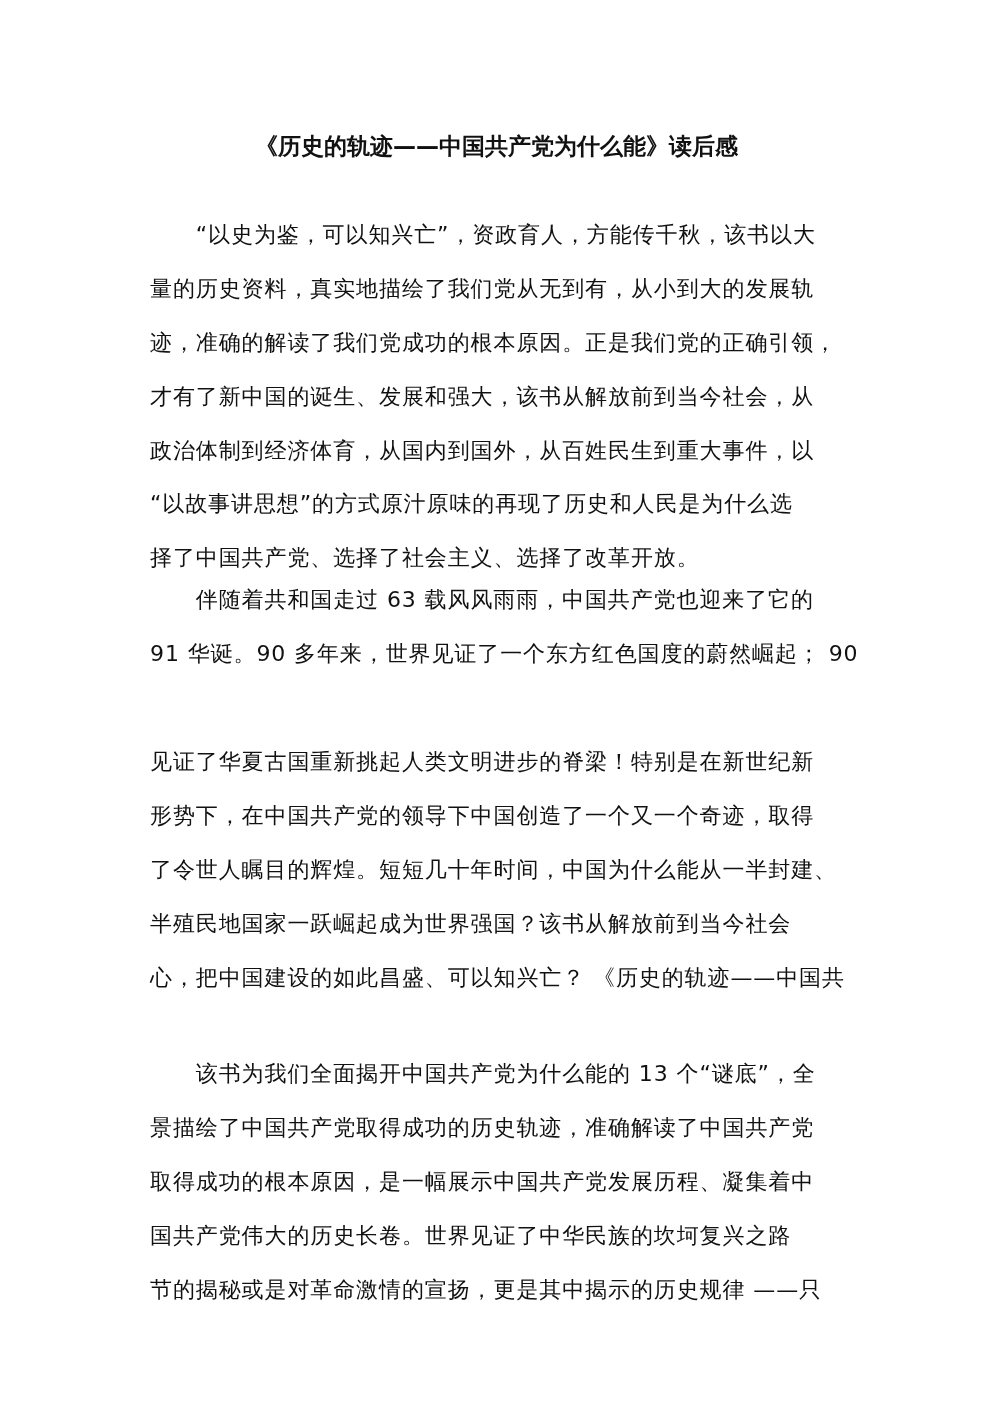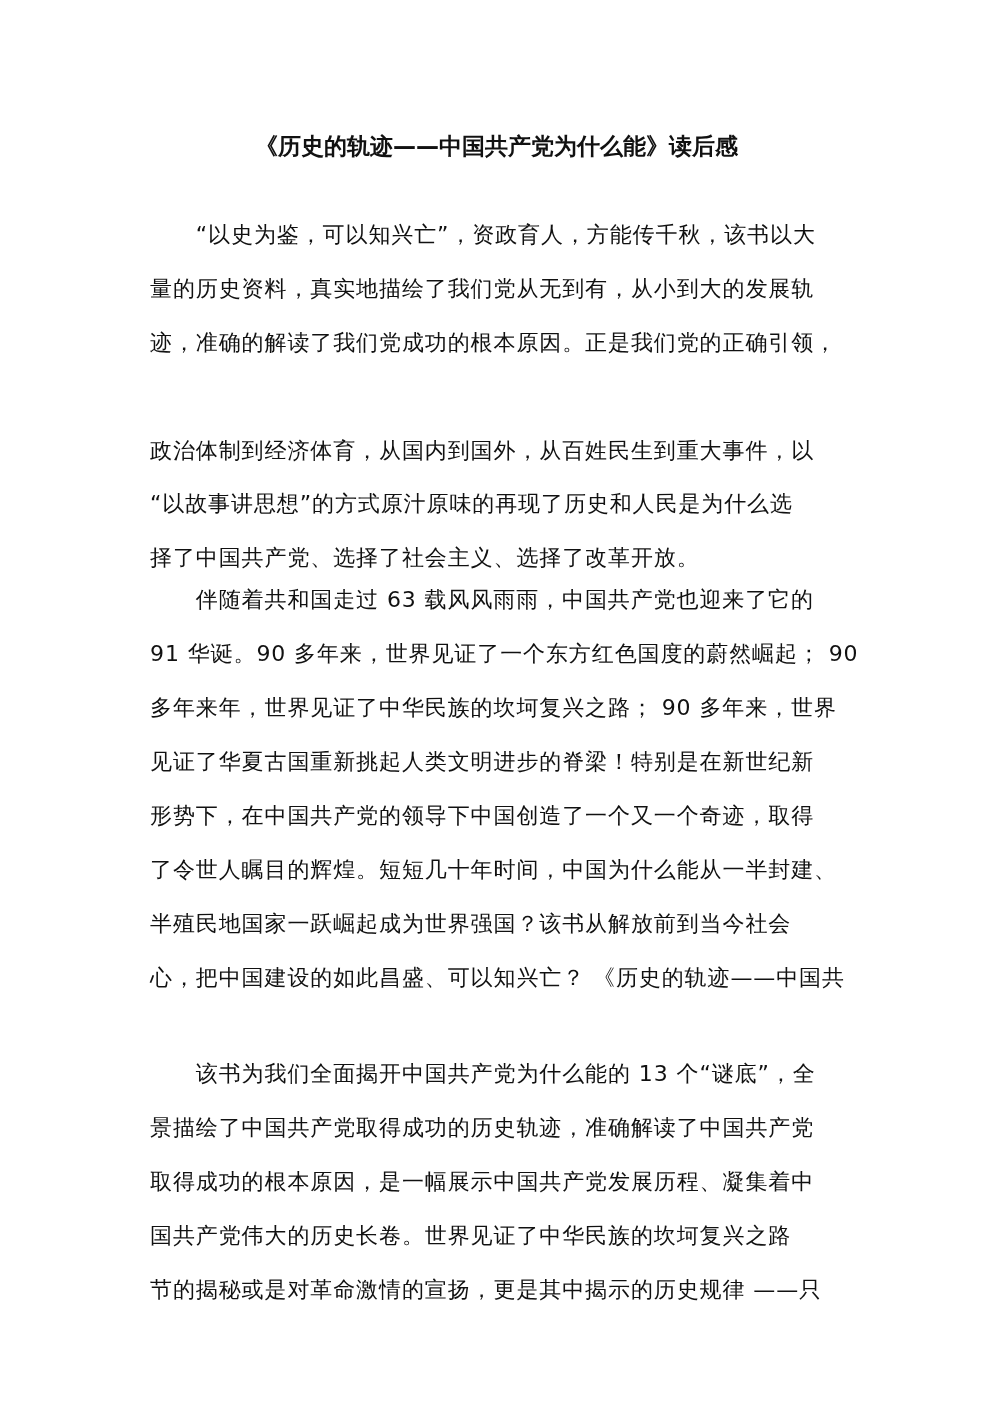--- a/index.html
+++ b/index.html
@@ -13,27 +13,27 @@
   </style>
 </head>
 <body>
 
 <div class="page">
   <div class="title">《历史的轨迹——中国共产党为什么能》读后感</div>
 
   <div class="line" style="top:208px">　　“以史为鉴，可以知兴亡”，资政育人，方能传千秋，该书以大</div>
   <div class="line" style="top:262px">量的历史资料，真实地描绘了我们党从无到有，从小到大的发展轨</div>
   <div class="line" style="top:316px">迹，准确的解读了我们党成功的根本原因。正是我们党的正确引领，</div>
+  <div class="line" style="top:370px">才有了新中国的诞生、发展和强大，该书从解放前到当今社会，从</div>
   <div class="line" style="top:424px">政治体制到经济体育，从国内到国外，从百姓民生到重大事件，以</div>
   <div class="line" style="top:477px">“以故事讲思想”的方式原汁原味的再现了历史和人民是为什么选</div>
   <div class="line" style="top:531px">择了中国共产党、选择了社会主义、选择了改革开放。</div>
 
   <div class="line" style="top:573px">　　伴随着共和国走过 63 载风风雨雨，中国共产党也迎来了它的</div>
   <div class="line" style="top:627px">91 华诞。90 多年来，世界见证了一个东方红色国度的蔚然崛起； 90</div>
-  <div class="line" style="top:681px">多年来年，世界见证了中华民族的坎坷复兴之路； 90 多年来，世界</div>
   <div class="line" style="top:735px">见证了华夏古国重新挑起人类文明进步的脊梁！特别是在新世纪新</div>
   <div class="line" style="top:789px">形势下，在中国共产党的领导下中国创造了一个又一个奇迹，取得</div>
   <div class="line" style="top:843px">了令世人瞩目的辉煌。短短几十年时间，中国为什么能从一半封建、</div>
   <div class="line" style="top:897px">半殖民地国家一跃崛起成为世界强国？该书从解放前到当今社会</div>
   <div class="line" style="top:951px">心，把中国建设的如此昌盛、可以知兴亡？ 《历史的轨迹——中国共</div>
 
   <div class="line" style="top:1047px">　　该书为我们全面揭开中国共产党为什么能的 13 个“谜底”，全</div>
   <div class="line" style="top:1101px">景描绘了中国共产党取得成功的历史轨迹，准确解读了中国共产党</div>
   <div class="line" style="top:1155px">取得成功的根本原因，是一幅展示中国共产党发展历程、凝集着中</div>
   <div class="line" style="top:1209px">国共产党伟大的历史长卷。世界见证了中华民族的坎坷复兴之路</div>

